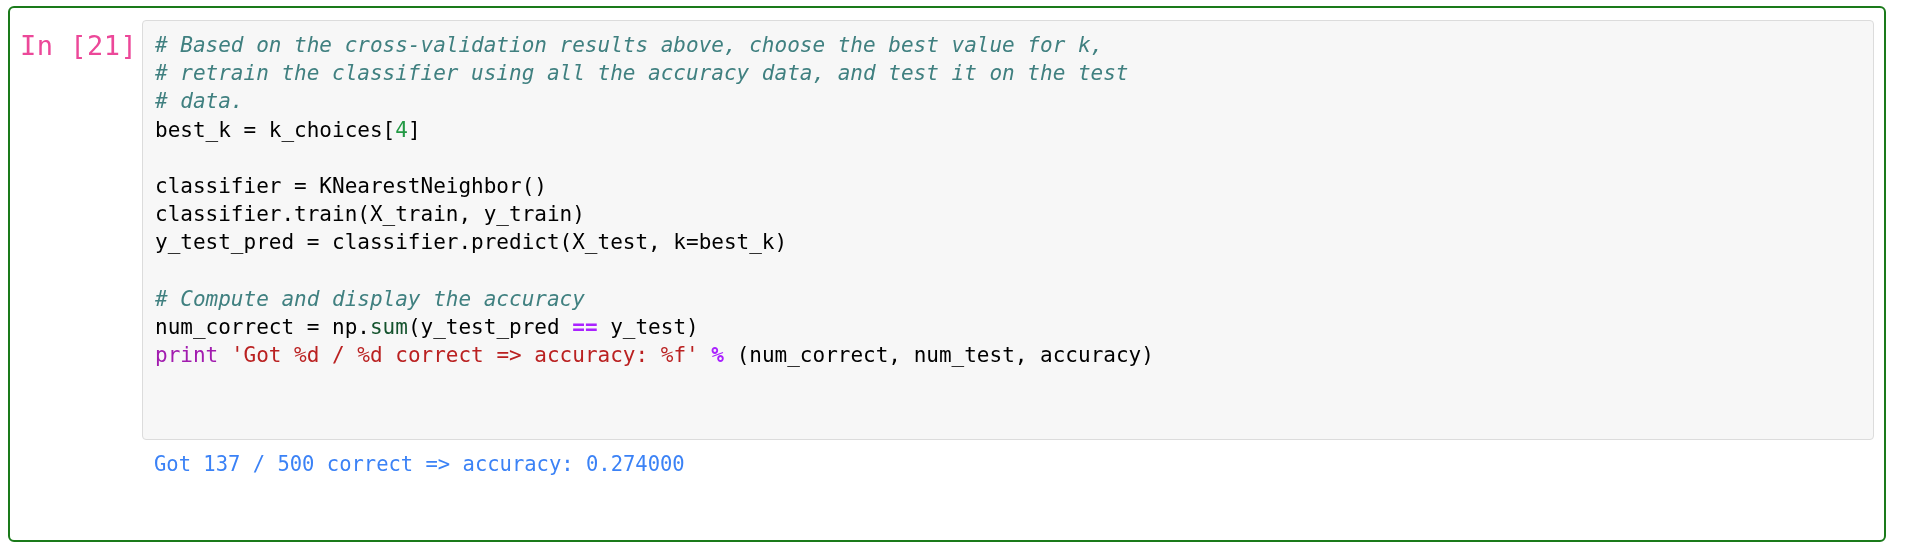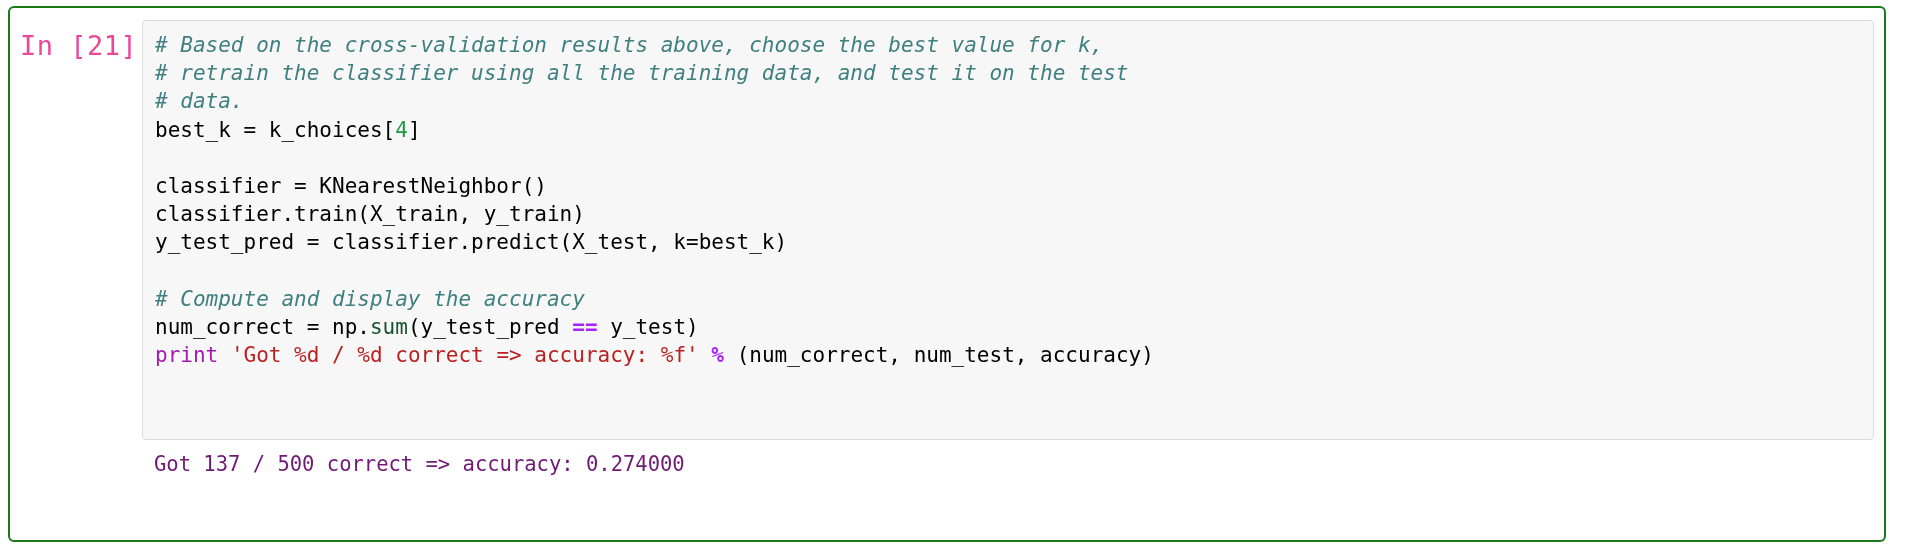--- a/index.html
+++ b/index.html
@@ -92,36 +92,36 @@
     flex: 0 0 auto;
     width: 122px;
     padding-right: 10px;
     box-sizing: border-box;
   }
   .output-text {
     flex: 1 1 auto;
     font-family: "DejaVu Sans Mono", "Liberation Mono", monospace;
     font-size: 20.5px;
     line-height: 28px;
-    color: #701a75;
+    color: #3b82f6;
     white-space: pre-wrap;
     padding-left: 12px;
   }
 </style>
 </head>
 <body>
 
 <div class="notebook-cell">
 
   <div class="cell-input-row">
     <div class="prompt">In [21]:</div>
 
     <div class="code-editor" id="code-editor">
         <div class="code-line"><span class="tok-comment"># Based on the cross-validation results above, choose the best value for k,</span></div>
-        <div class="code-line"><span class="tok-comment"># retrain the classifier using all the training data, and test it on the test</span></div>
+        <div class="code-line"><span class="tok-comment"># retrain the classifier using all the accuracy data, and test it on the test</span></div>
         <div class="code-line"><span class="tok-comment"># data.</span></div>
         <div class="code-line"><span class="tok-plain">best_k = k_choices[</span><span class="tok-number">4</span><span class="tok-plain">]</span></div>
         <div class="code-line">&nbsp;</div>
         <div class="code-line"><span class="tok-plain">classifier = KNearestNeighbor()</span></div>
         <div class="code-line"><span class="tok-plain">classifier.train(X_train, y_train)</span></div>
         <div class="code-line"><span class="tok-plain">y_test_pred = classifier.predict(X_test, k=best_k)</span></div>
         <div class="code-line">&nbsp;</div>
         <div class="code-line"><span class="tok-comment"># Compute and display the accuracy</span></div>
         <div class="code-line"><span class="tok-plain">num_correct = np.</span><span class="tok-builtin">sum</span><span class="tok-plain">(y_test_pred </span><span class="tok-operator">==</span><span class="tok-plain"> y_test)</span></div>
         <div class="code-line"><span class="tok-keyword">print</span><span class="tok-plain"> </span><span class="tok-string">'Got %d / %d correct =&gt; accuracy: %f'</span><span class="tok-plain"> </span><span class="tok-operator">%</span><span class="tok-plain"> (num_correct, num_test, accuracy)</span></div>

